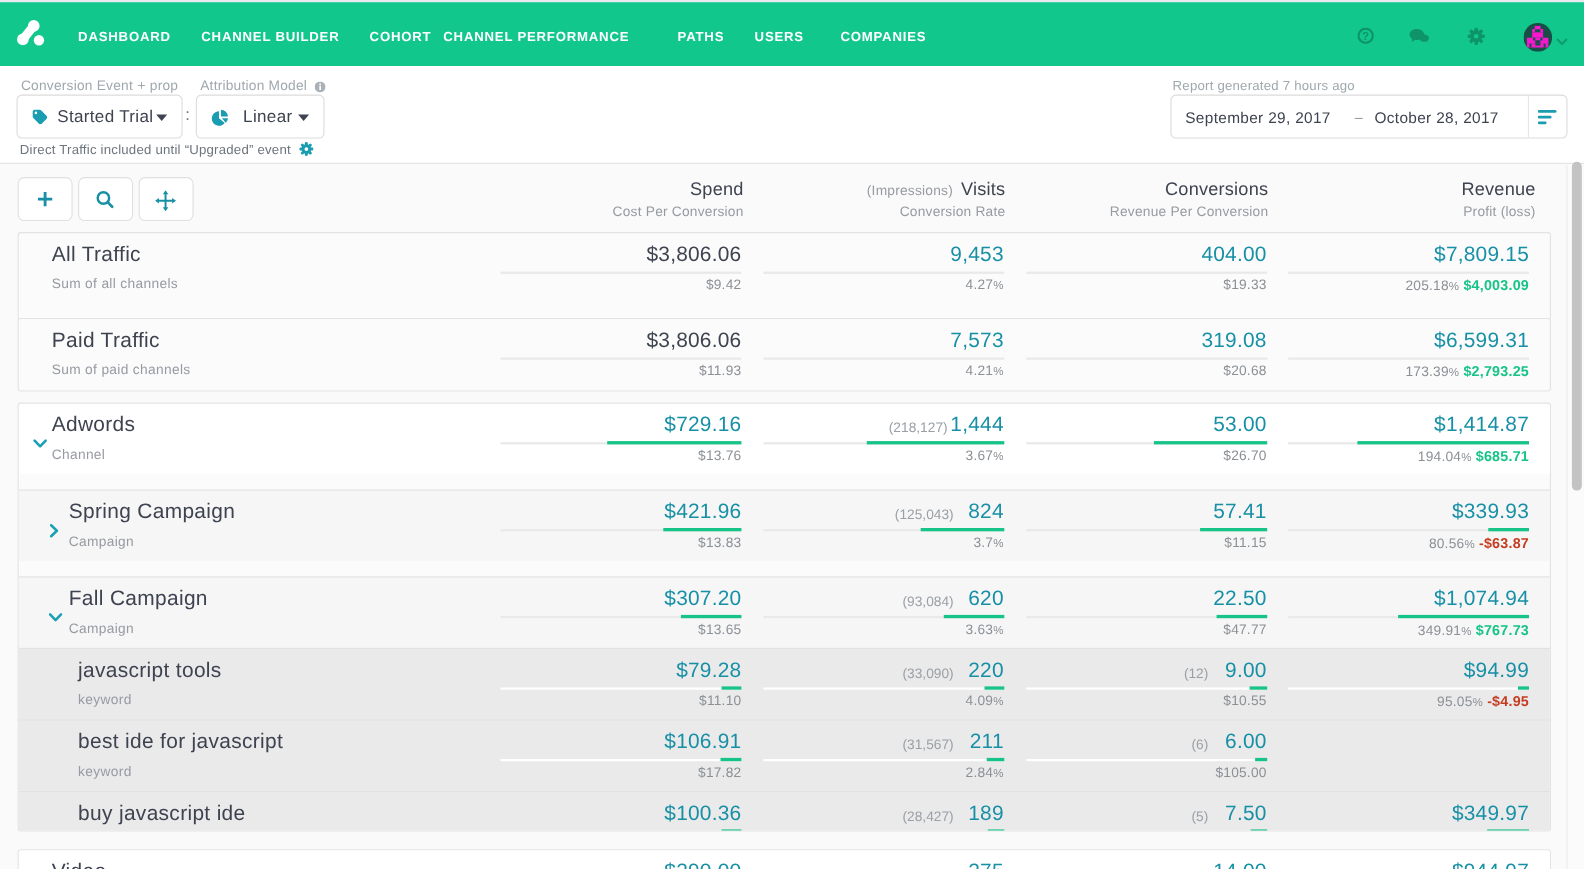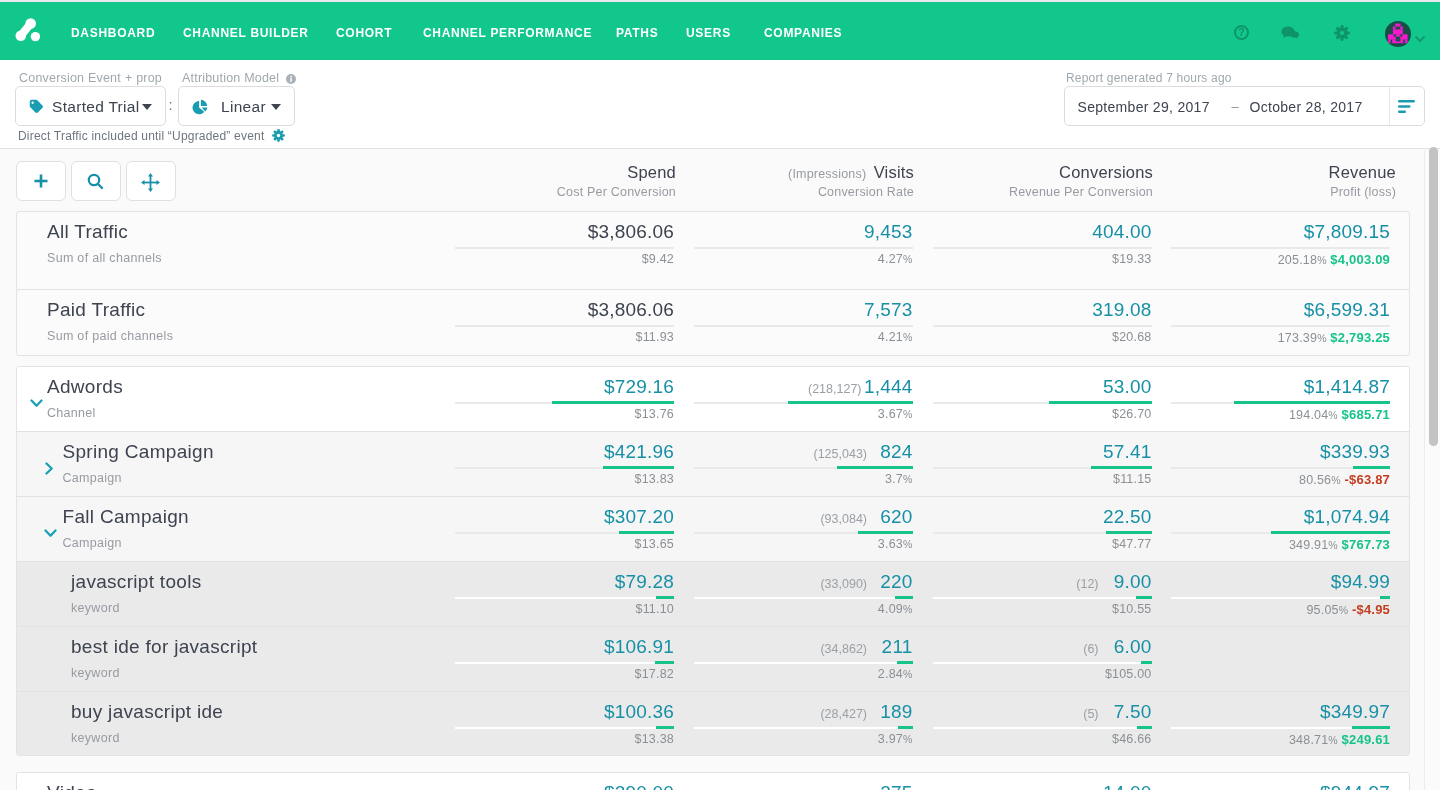--- a/index.html
+++ b/index.html
@@ -21,21 +21,21 @@
   border:1px solid #dcdcdc; border-radius:5px; }
 .tbtn { position:absolute; top:161px; width:50px; height:40px; background:#fff;
   border:1px solid #e0e0e0; border-radius:6px; text-align:center; }
 .tbtn svg { margin-top:11px; }
 .hdr { position:absolute; left:0; top:162.5px; font-size:16.5px; color:#3e4350; letter-spacing:0.2px; text-align:right; }
 .hdr2 { position:absolute; left:0; top:184.5px; font-size:12.5px; color:#979ba1; letter-spacing:0.2px; text-align:right; }
 .card { position:absolute; left:16px; width:1394px; background:#fbfbfb;
   border:1px solid #e3e3e3; border-radius:3px; overflow:hidden; }
 .row { position:relative; width:100%; }
 .row.white { background:#fff; }
-.row.lvl1 { background:#f6f6f7; }
+.row.lvl1 { background:#f6f6f7;margin-top:14px; }
 .row.lvl2 { background:#eaeaeb; }
 .title { position:absolute; top:9px; font-size:19px; color:#3e4350; letter-spacing:0.3px; }
 .subtitle { position:absolute; top:38.5px; font-size:12.5px; color:#979ba1; letter-spacing:0.3px; }
 .chev { position:absolute; top:32px; }
 .cell { position:absolute; top:0; width:219px; height:100%; }
 .mvline { position:absolute; top:9px; right:0; white-space:nowrap; }
 .mv { font-size:19px; color:#1790a6; letter-spacing:0.2px; }
 .mv.dark { color:#3e4350; }
 .par { position:absolute; top:15px; font-size:12.5px; color:#9aa0a5; }
 .track { position:absolute; top:34.5px; left:0; width:219px; height:2px; background:#e9e9e9; }
@@ -55,21 +55,21 @@
 <nav>
   <svg width="28" height="28" viewBox="0 0 28 28" style="position:absolute;left:14px;top:14px">
       <line x1="6.8" y1="19.8" x2="16.7" y2="7.5" stroke="#fff" stroke-width="8" stroke-linecap="round"></line>
       <circle cx="6.8" cy="19.8" r="5.3" fill="#fff"></circle>
       <circle cx="16.7" cy="7.5" r="5.3" fill="#fff"></circle>
       <circle cx="21.4" cy="20.6" r="4.7" fill="#fff"></circle>
     </svg>
   <span class="mi" style="left:71px">DASHBOARD</span>
   <span class="mi" style="left:183px">CHANNEL BUILDER</span>
   <span class="mi" style="left:336px">COHORT</span>
-  <span class="mi" style="left:423px">CHANNEL PERFORMANCE</span>
+  <span class="mi" style="left:403px">CHANNEL PERFORMANCE</span>
   <span class="mi" style="left:616px">PATHS</span>
   <span class="mi" style="left:686px">USERS</span>
   <span class="mi" style="left:764px">COMPANIES</span>
   <span class="navic" style="left:1234px;top:23px"><svg width="15" height="15" viewBox="0 0 15 15">
         <circle cx="7.5" cy="7.5" r="6.5" fill="none" stroke="#0e9468" stroke-width="2"></circle>
         <text x="7.5" y="11.4" font-family="Liberation Sans, sans-serif" font-size="10.5" font-weight="bold" fill="#0e9468" text-anchor="middle">?</text>
       </svg></span>
   <span class="navic" style="left:1281px;top:24px"><svg width="21" height="16" viewBox="0 0 21 16">
         <path d="M7 0.4 C3.3 0.4 0.4 2.6 0.4 5.4 C0.4 7 1.3 8.4 2.8 9.3 L2.3 12.1 L5.6 10.2 C6 10.3 6.5 10.4 7 10.4 C10.7 10.4 13.6 8.1 13.6 5.4 C13.6 2.6 10.7 0.4 7 0.4 Z" fill="#0e9468"></path>
         <path d="M14.4 4.6 C16.9 5 18.8 6.7 18.8 8.7 C18.8 9.8 18.2 10.8 17.2 11.5 L17.7 14 L14.8 12.4 C14.4 12.5 13.9 12.6 13.5 12.6 C11.6 12.6 9.9 11.8 9 10.5" fill="#0e9468" stroke="#12c78c" stroke-width="1.5"></path>
@@ -373,21 +373,21 @@
 
     <div class="title" style="left:54px">best ide for javascript</div>
     <div class="subtitle" style="left:54px">keyword</div>
     <div class="cell" style="left:438px">
       <div class="mvline"><span class="mv">$106.91</span></div>
       <div class="trackw"></div>
         <div class="bar" style="width:19px"></div>
       <div class="sv">$17.82</div>
     </div>
       <div class="cell" style="left:676.5px">
-      <span class="par" style="right:45.5px">(34,862)</span>
+      <span class="par" style="right:45.5px">(31,567)</span>
         <div class="mvline"><span class="mv">211</span></div>
       <div class="trackw"></div>
         <div class="bar" style="width:16px"></div>
       <div class="sv">2.84<i class="pc">%</i></div>
     </div>
       <div class="cell" style="left:915.5px">
       <span class="par" style="right:53px">(6)</span>
         <div class="mvline"><span class="mv">6.00</span></div>
       <div class="trackw"></div>
         <div class="bar" style="width:11px"></div>

